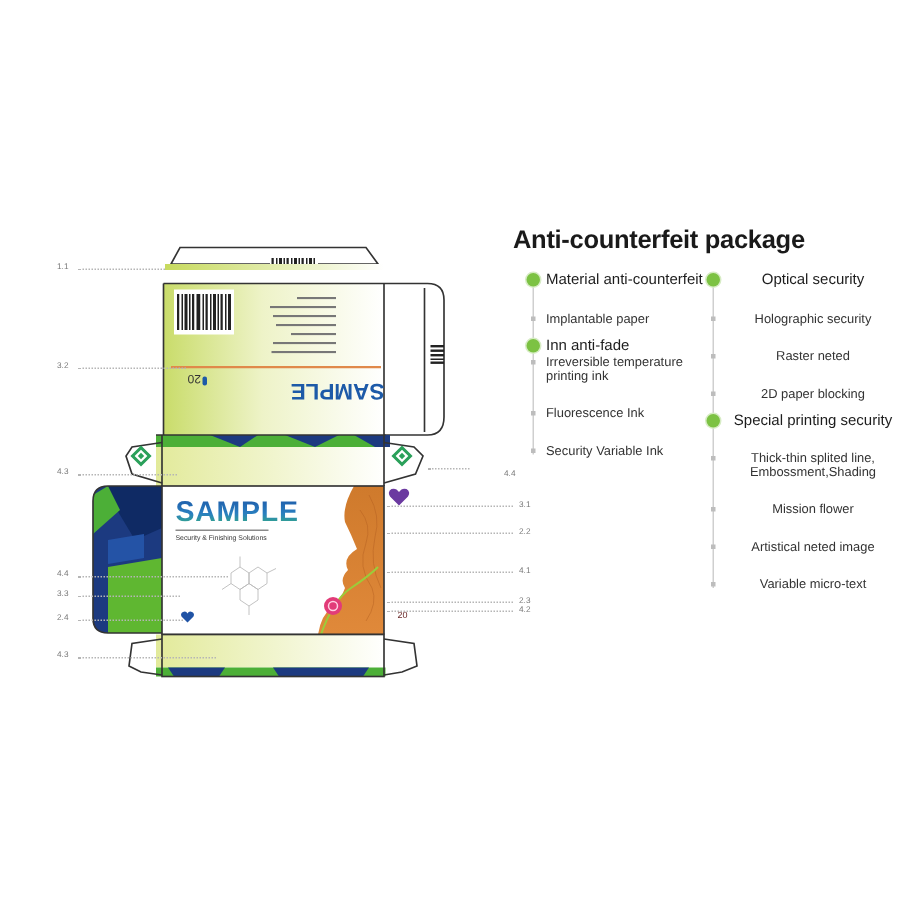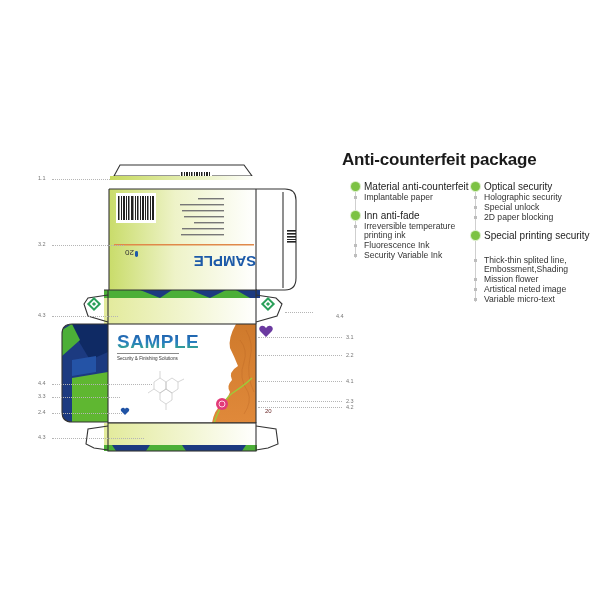--- a/index.html
+++ b/index.html
@@ -7,21 +7,21 @@
   body { position: relative; font-family: "Liberation Sans", sans-serif; color: #222; }
   .abs { position: absolute; }
 
   
   .title { left: 342px; top: 150px; font-size: 17px; font-weight: bold; color: #1a1a1a; letter-spacing: -0.2px; white-space: nowrap; }
   .legend-col { top: 181px; width: 130px; }
   .legend-col .rail { position: absolute; left: 5px; top: 4px; bottom: 6px; width: 1px; background: #cfcfcf; }
   .lg-group { position: relative; margin-bottom: 4px; }
   .lg-head { position: relative; padding-left: 14px; font-size: 10px; font-weight: normal; color: #1d1d1d; line-height: 11px; white-space: nowrap; }
   .lg-head .dot { position: absolute; left: 1px; top: 1px; width: 9px; height: 9px; border-radius: 50%; background: #7cc243; box-shadow: 0 0 0 1px #d7ecc5; }
-  .lg-item { position: relative; padding-left: 14px; font-size: 8.6px; color: #333; line-height: 9px; margin-top: 1px; }
+  .lg-item { position: relative; padding-left: 14px; font-size: 8.6px; color: #333; line-height: 9px; margin-top: 16px; }
   .lg-item .tick { position: absolute; left: 4px; top: 3px; width: 3px; height: 3px; background: #bdbdbd; }
 
   
   .line { stroke: #333; stroke-width: 1.1; fill: none; }
   .dim { font-size: 5.5px; color: #777; }
   .leader { border-top: 1px dotted #b5b5b5; height: 0; }
 </style>
 </head>
 <body>
 
@@ -34,26 +34,26 @@
     <div class="lg-item"><span class="tick"></span><span>Implantable paper</span></div>
   </div>
   <div class="lg-group" style="margin-top:8px;">
     <div class="lg-head"><span class="dot"></span><span>Inn anti-fade</span></div>
     <div class="lg-item" style="margin-top:1px;"><span class="tick"></span><span>Irreversible temperature printing ink</span></div>
     <div class="lg-item"><span class="tick"></span><span>Fluorescence Ink</span></div>
     <div class="lg-item"><span class="tick"></span><span>Security Variable Ink</span></div>
   </div>
 </div>
 
-<div class="abs legend-col" style="left:470px;">
+<div class="abs legend-col" style="left:470px;text-align:center;">
   <div class="rail"></div>
   <div class="lg-group">
     <div class="lg-head"><span class="dot"></span><span>Optical security</span></div>
     <div class="lg-item"><span class="tick"></span><span>Holographic security</span></div>
-    <div class="lg-item"><span class="tick"></span><span>Special unlock</span></div>
+    <div class="lg-item"><span class="tick"></span><span>Raster neted</span></div>
     <div class="lg-item"><span class="tick"></span><span>2D paper blocking</span></div>
   </div>
   <div class="lg-group" style="margin-top:8px;">
     <div class="lg-head"><span class="dot"></span><span>Special printing security</span></div>
     <div class="lg-item" style="margin-top:15px;"><span class="tick"></span><span>Thick-thin splited line, Embossment,Shading</span></div>
     <div class="lg-item"><span class="tick"></span><span>Mission flower</span></div>
     <div class="lg-item"><span class="tick"></span><span>Artistical neted image</span></div>
     <div class="lg-item"><span class="tick"></span><span>Variable micro-text</span></div>
   </div>
 </div>

